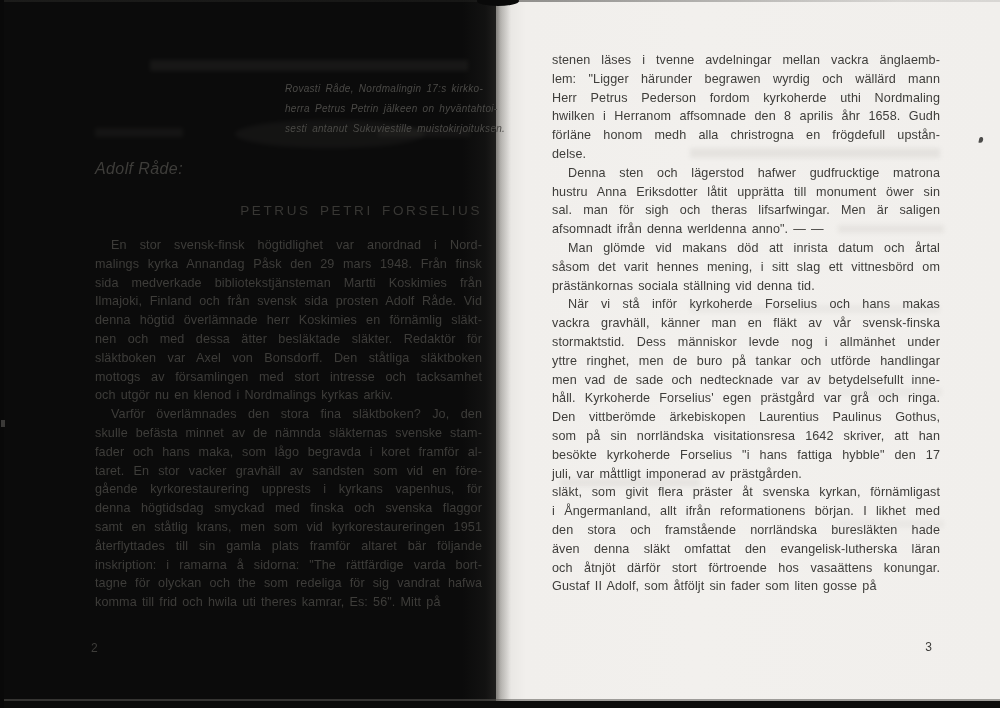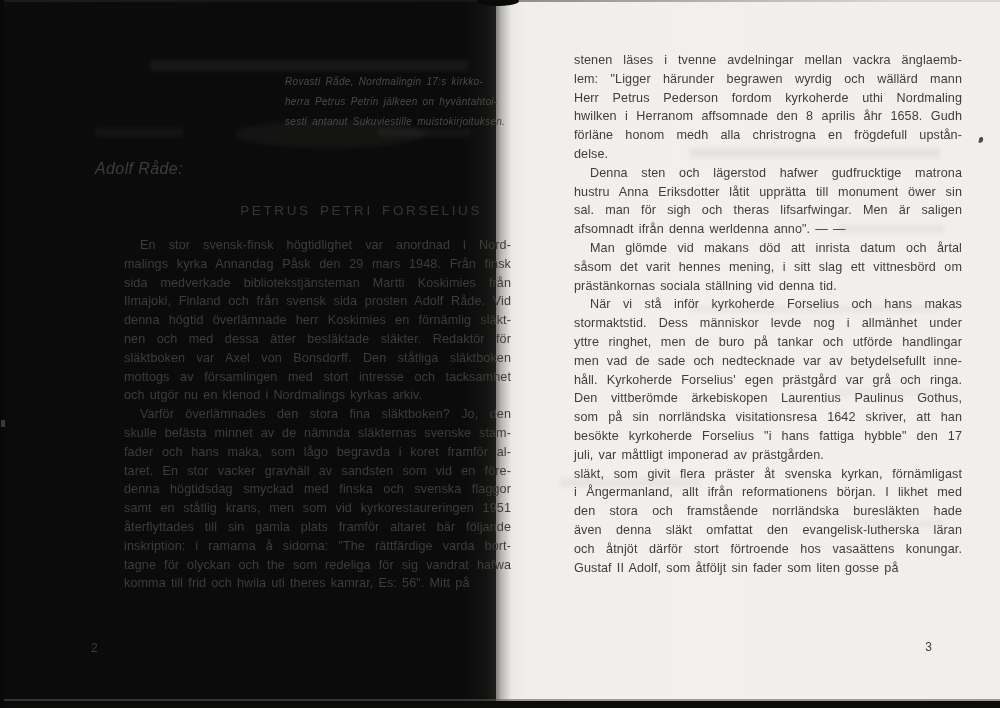--- a/index.html
+++ b/index.html
@@ -19,24 +19,24 @@
   .edge-top{position:absolute;left:0;top:0;width:1000px;height:2px;
     background:linear-gradient(90deg,rgba(35,35,33,0.7) 0%,rgba(35,35,33,0.45) 55%,rgba(35,35,33,0.12) 90%);}
   .gutter-top-blob{position:absolute;left:477px;top:-4px;width:42px;height:10px;background:#090909;border-radius:50%;}
 
   
   .jline{text-align:justify;text-align-last:justify;white-space:nowrap;}
   .jline.lastline{text-align-last:left;}
   .jline.indent{padding-left:16px;}
   .body{position:absolute;font-size:12.6px;line-height:18.8px;color:#3e3d3a;
         letter-spacing:0.1px;word-spacing:1.5px;}
-  .body-left{left:95px;top:236px;width:387px;margin-left:29px;}
-  .body-right{left:574px;top:51px;width:388px;}
+  .body-left{left:95px;top:236px;width:387px;}
+  .body-right{left:552px;top:51px;width:388px;}
 
-  .note{position:absolute;left:285px;top:72px;width:193px;
+  .note{position:absolute;left:285px;top:79px;width:193px;
         font-size:10px;line-height:20px;font-style:italic;color:#4b4a47;
         letter-spacing:0.3px;word-spacing:2px;}
   .byline{position:absolute;left:95px;top:160px;font-size:16px;font-style:italic;
           color:#3e3d3a;letter-spacing:0.4px;}
   .heading{position:absolute;left:95px;top:203px;width:387px;text-align:right;
            font-size:13.5px;letter-spacing:2.6px;color:#383734;word-spacing:3px;}
   .pagenum{position:absolute;font-size:12px;color:#3e3d3a;}
   .pagenum-left{left:91px;top:641px;}
   .pagenum-right{left:558px;top:640px;width:374px;text-align:right;}
 
@@ -94,20 +94,21 @@
         <div class="jline">nen och med dessa ätter besläktade släkter. Redaktör för</div>
         <div class="jline">släktboken var Axel von Bonsdorff. Den ståtliga släktboken</div>
         <div class="jline">mottogs av församlingen med stort intresse och tacksamhet</div>
         <div class="jline lastline">och utgör nu en klenod i Nordmalings kyrkas arkiv.</div>
       </div>
       <div class="para">
         <div class="jline indent">Varför överlämnades den stora fina släktboken? Jo, den</div>
         <div class="jline">skulle befästa minnet av de nämnda släkternas svenske stam-</div>
         <div class="jline">fader och hans maka, som lågo begravda i koret framför al-</div>
         <div class="jline">taret. En stor vacker gravhäll av sandsten som vid en före-</div>
+        <div class="jline">gående kyrkorestaurering upprests i kyrkans vapenhus, för</div>
         <div class="jline">denna högtidsdag smyckad med finska och svenska flaggor</div>
         <div class="jline">samt en ståtlig krans, men som vid kyrkorestaureringen 1951</div>
         <div class="jline">återflyttades till sin gamla plats framför altaret bär följande</div>
         <div class="jline">inskription: i ramarna å sidorna: "The rättfärdige varda bort-</div>
         <div class="jline">tagne för olyckan och the som redeliga för sig vandrat hafwa</div>
         <div class="jline lastline">komma till frid och hwila uti theres kamrar, Es: 56". Mitt på</div>
       </div>
     </div>
 
   <div class="pagenum pagenum-left">2</div>
@@ -127,20 +128,21 @@
         <div class="jline">sal. man för sigh och theras lifsarfwingar. Men är saligen</div>
         <div class="jline lastline">afsomnadt ifrån denna werldenna anno". — —</div>
       </div>
       <div class="para">
         <div class="jline indent">Man glömde vid makans död att inrista datum och årtal</div>
         <div class="jline">såsom det varit hennes mening, i sitt slag ett vittnesbörd om</div>
         <div class="jline lastline">prästänkornas sociala ställning vid denna tid.</div>
       </div>
       <div class="para">
         <div class="jline indent">När vi stå inför kyrkoherde Forselius och hans makas</div>
+        <div class="jline">vackra gravhäll, känner man en fläkt av vår svensk-finska</div>
         <div class="jline">stormaktstid. Dess människor levde nog i allmänhet under</div>
         <div class="jline">yttre ringhet, men de buro på tankar och utförde handlingar</div>
         <div class="jline">men vad de sade och nedtecknade var av betydelsefullt inne-</div>
         <div class="jline">håll. Kyrkoherde Forselius' egen prästgård var grå och ringa.</div>
         <div class="jline">Den vittberömde ärkebiskopen Laurentius Paulinus Gothus,</div>
         <div class="jline">som på sin norrländska visitationsresa 1642 skriver, att han</div>
         <div class="jline">besökte kyrkoherde Forselius "i hans fattiga hybble" den 17</div>
         <div class="jline lastline">juli, var måttligt imponerad av prästgården.</div>
       </div>
       <div class="para">

